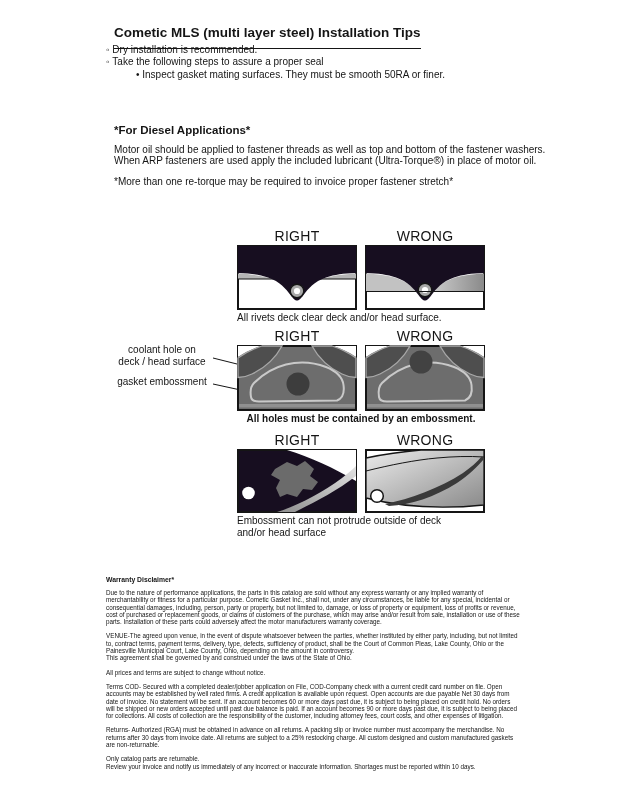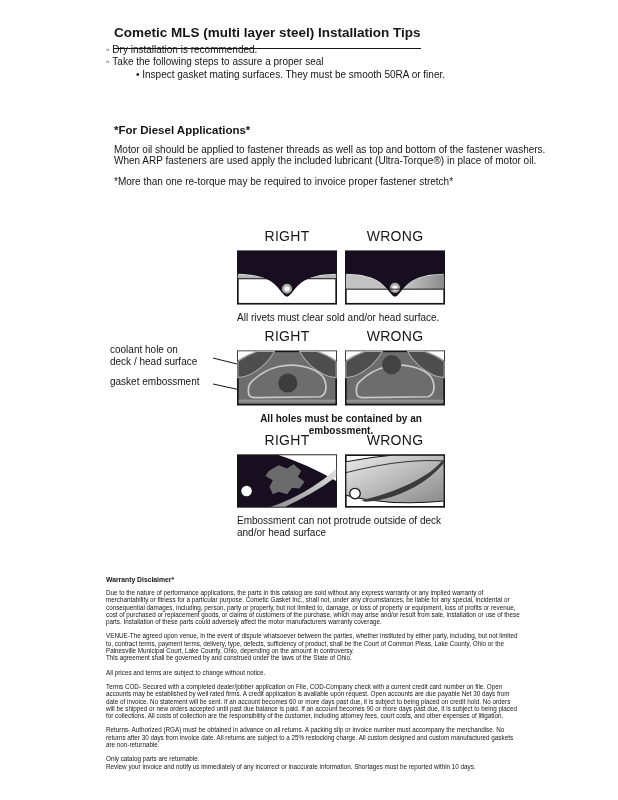--- a/index.html
+++ b/index.html
@@ -22,30 +22,30 @@
   .bullets .li1::before { content:"\25E6\00a0"; font-size:10px; }
   .bullets .li2 { margin-left:30px; }
   .bullets .li2::before { content:"\2022\00a0"; }
 
   
   .diesel { left:114px; top:104px; width:480px;margin-top:20px; }
   .diesel h3 { margin:0 0 8px 0; font-size:11.5px; font-weight:bold; }
   .diesel p  { margin:0 0 9px 0; font-size:10px; line-height:11.4px; white-space:pre-line; }
 
   
-  .diag { width:208px; }
+  .diag { width:248px; }
   .dlabels { display:flex; gap:8px; line-height:15px; margin-bottom:1px; }
   .dlabels span { width:120px; text-align:center; font-size:14px; letter-spacing:0.3px; }
   .dboxes { display:flex; gap:8px; }
   .dboxes svg { display:block; }
   .dcaption { font-size:10px; line-height:12px; margin-top:2px; white-space:pre-line; }
   .dcaption.center { text-align:center;font-weight:bold; }
 
   .side-labels {
-    left:110px; top:344px; width:104px; text-align:left;
+    left:110px; top:344px; width:104px; text-align:center;
     font-size:10px; line-height:12px;
   }
   .side-labels .lab2 { margin-top:8px; }
   .lab1 { white-space:pre-line; }
 
   
   .warranty { left:106px; top:576px; width:414px; }
   .warranty h4 { margin:0 0 6px 0; font-size:6.8px; font-weight:bold; }
   .warranty p { margin:0 0 7px 0; font-size:6.3px; line-height:7.3px; white-space:pre-line; }
 
@@ -95,21 +95,21 @@
         </defs>
         <rect x="1" y="1" width="118" height="63" fill="#ffffff" stroke="#151515" stroke-width="2"></rect>
         <path d="M1,28.5 C14,29 27,31 36,35 C44,38.5 48.5,43 50.5,46.5 L1,46.5 Z" fill="#c2c2c2"></path>
         <path d="M119,28.5 C106,29 93,31 84,35 C76,38.5 71.5,43 69.5,46.5 L119,46.5 Z" fill="url(#gww)"></path>
         <path d="M1,1 H119 V28 C106,28.5 98,29.5 89,32.5 C77,36.5 71,44 66.5,50 C63.5,54 62,55.5 60,55.5 C58,55.5 56.5,54 53.5,50 C49,44 43,36.5 31,32.5 C22,29.5 14,28.5 1,28 Z" fill="#170e20"></path>
         <circle cx="60" cy="45" r="6.8" fill="#a9a9a9" stroke="#151515" stroke-width="1.4"></circle>
         <circle cx="60" cy="45" r="3.1" fill="#ffffff"></circle>
         <line x1="1" y1="46.5" x2="119" y2="46.5" stroke="#151515" stroke-width="1.2"></line>
       </svg>
     </div>
-    <div class="dcaption">All rivets must clear sold and/or head surface.</div>
+    <div class="dcaption">All rivets deck clear deck and/or head surface.</div>
   </div>
 
   <div class="abs side-labels">
     <div class="lab1">coolant hole on
 deck / head surface</div>
     <div class="lab2">gasket embossment</div>
   </div>
   <svg class="abs" style="left:212px; top:352px;" width="100" height="48" viewBox="0 0 100 48">
     <line x1="1" y1="6" x2="85" y2="27" stroke="#151515" stroke-width="1"></line>
     <line x1="1" y1="32" x2="47" y2="42" stroke="#151515" stroke-width="1"></line>

